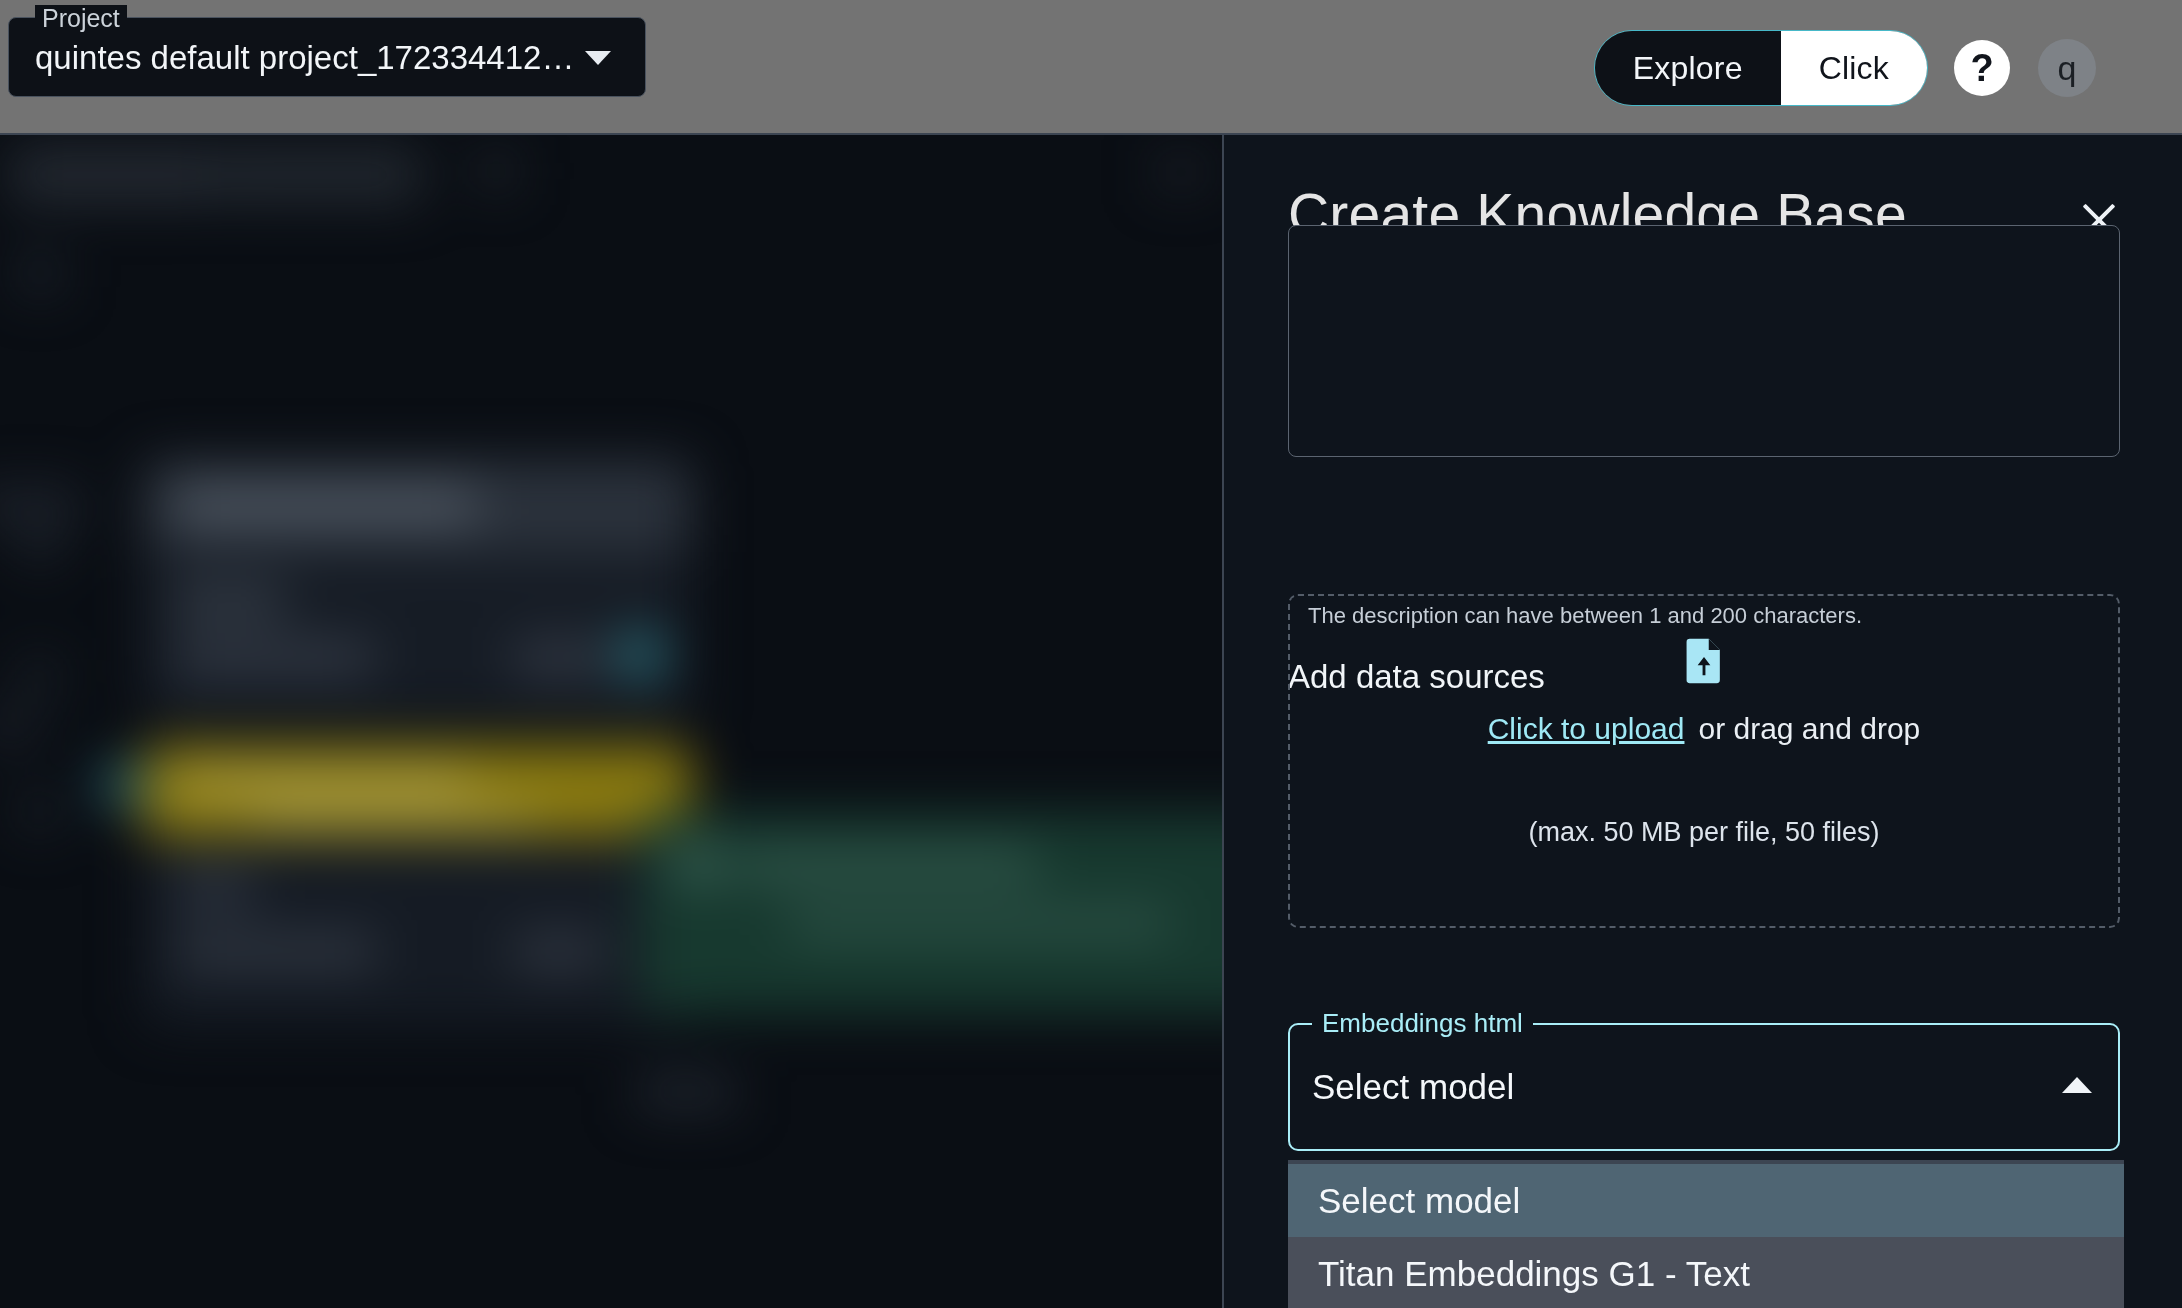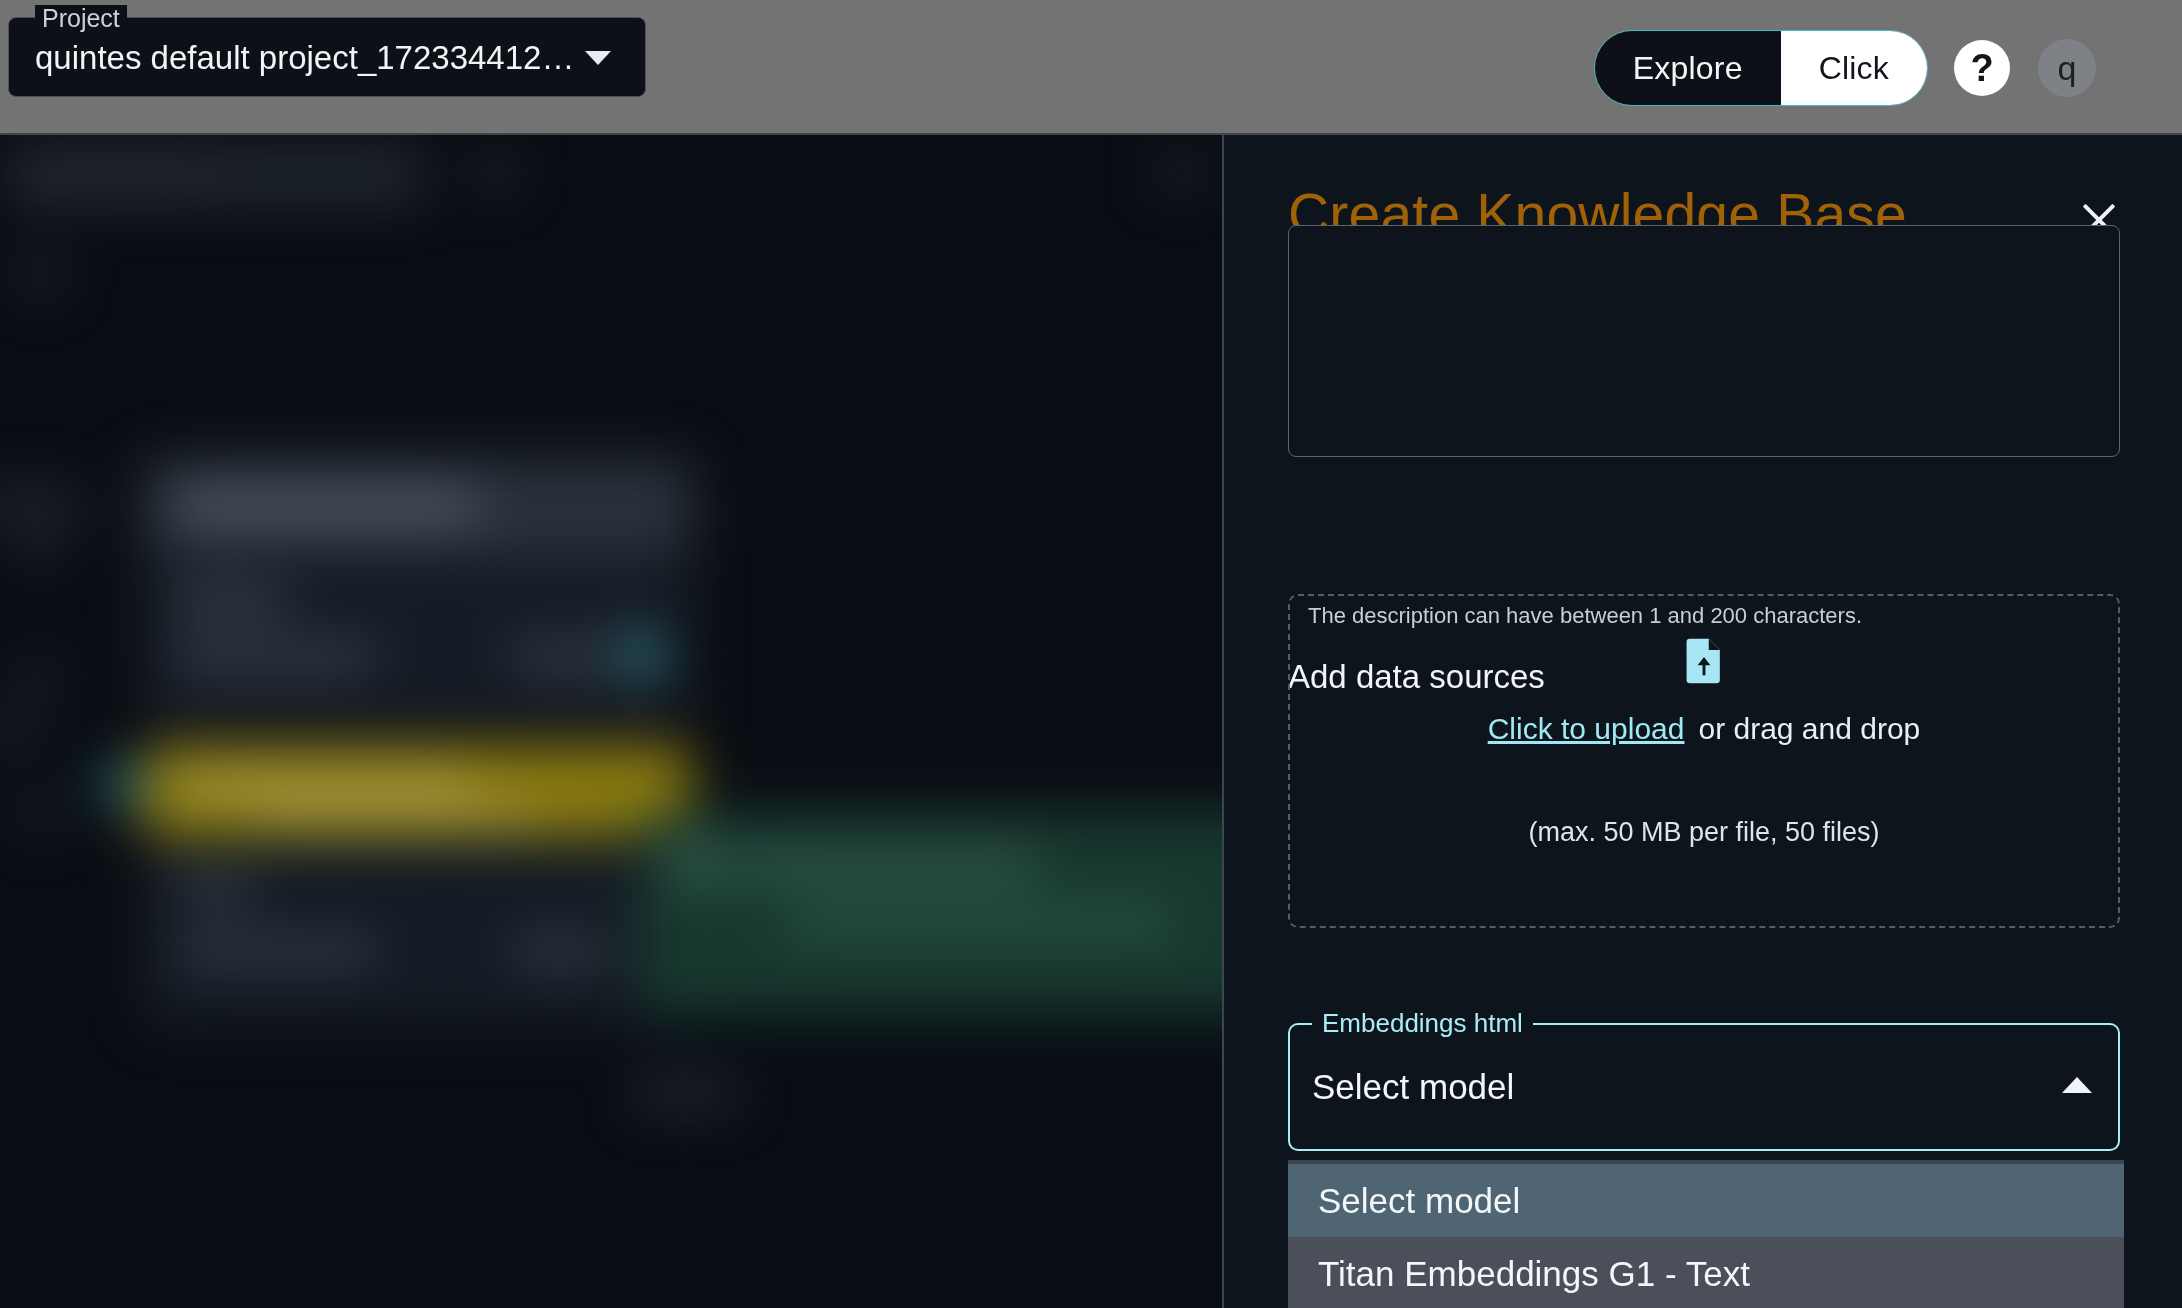--- a/index.html
+++ b/index.html
@@ -129,21 +129,21 @@
 
   
   .panel {
     position: absolute; left: 1222px; top: 135px; width: 960px; height: 1173px;
     background: #0e141c;
     border-left: 2px solid #3c4552;
     overflow: hidden;
   }
   .panel-title {
     position: absolute; left: 64px; top: 46px;
-    color: #a16207; font-size: 57px; line-height: 66px; font-weight: normal;
+    color: #e5e5e5; font-size: 57px; line-height: 66px; font-weight: normal;
     letter-spacing: .2px;
   }
   .panel-close {
     position: absolute; right: 60px; top: 62px;
     width: 46px; height: 46px; cursor: pointer;
   }
   .panel-close::before, .panel-close::after {
     content: ""; position: absolute; left: 2px; top: 21px;
     width: 42px; height: 4px; background: #eef2f6; border-radius: 1px;
   }

